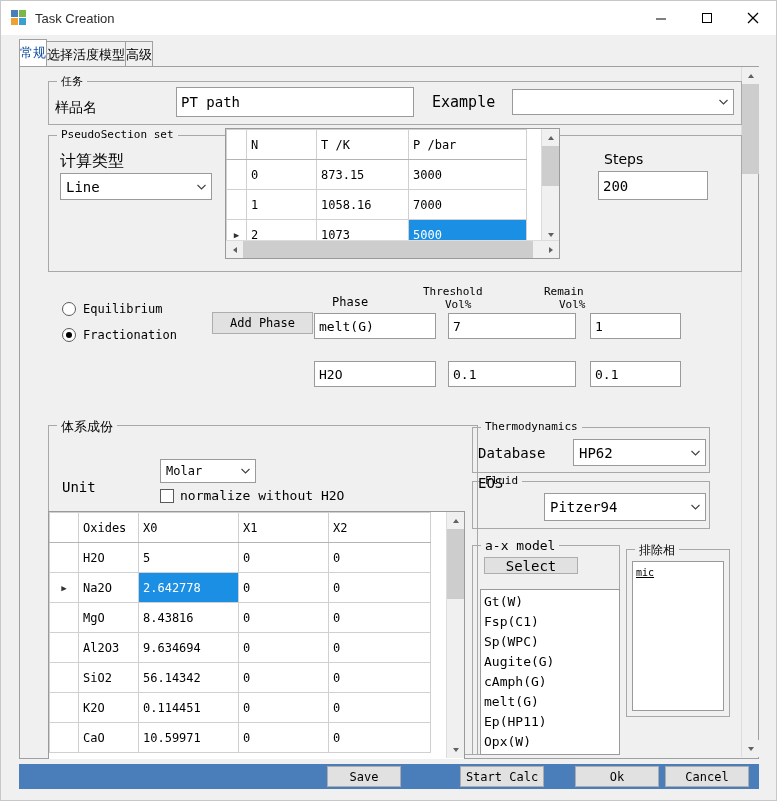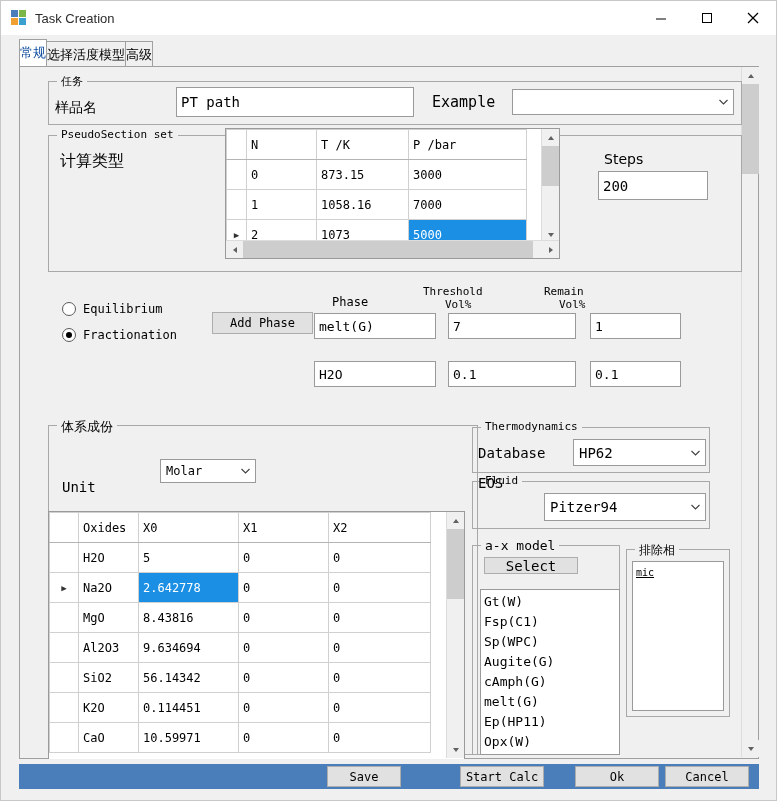--- a/index.html
+++ b/index.html
@@ -374,20 +374,28 @@
         <svg width="9" height="6" viewBox="0 0 9 6">
             <path d="M0.5 1 L4.5 5 L8.5 1" fill="none" stroke="#404040" stroke-width="1.1"></path>
           </svg>
       </span>
     </div>
 
     <div class="group" style="left:28px; top:68px; width:694px; height:137px;">
       <div class="legend">PseudoSection set</div>
     </div>
     <div class="lbl" style="left:40px; top:84px; font-size:16px;">计算类型</div>
+    <div class="combo" style="left:40px; top:106px; width:152px; height:27px; font-size:14px;">
+      <span>Line</span>
+      <span class="arrowbox">
+        <svg width="9" height="6" viewBox="0 0 9 6">
+            <path d="M0.5 1 L4.5 5 L8.5 1" fill="none" stroke="#404040" stroke-width="1.1"></path>
+          </svg>
+      </span>
+    </div>
 
     <div class="grid" style="left:205px; top:61px; width:335px; height:131px;">
       <table>
         <colgroup>
             <col style="width:20px">
             <col style="width:70px">
             <col style="width:92px">
             <col style="width:118px">
           </colgroup>
         <tbody>
@@ -478,20 +486,24 @@
     </div>
     <div class="lbl" style="left:42px; top:412px; font-size:14px;">Unit</div>
     <div class="combo" style="left:140px; top:392px; width:96px; height:24px; font-size:12px;">
       <span>Molar</span>
       <span class="arrowbox">
         <svg width="9" height="6" viewBox="0 0 9 6">
             <path d="M0.5 1 L4.5 5 L8.5 1" fill="none" stroke="#404040" stroke-width="1.1"></path>
           </svg>
       </span>
     </div>
+    <div class="chk" style="left:140px; top:421px; font-size:13px;">
+      <span class="box"></span>
+      <span>normalize without H2O</span>
+    </div>
 
     <div class="grid" style="left:28px; top:444px; width:417px; height:248px; border-bottom:none;">
       <table>
         <colgroup>
             <col style="width:29px">
             <col style="width:60px">
             <col style="width:100px">
             <col style="width:90px">
             <col style="width:102px">
           </colgroup>

